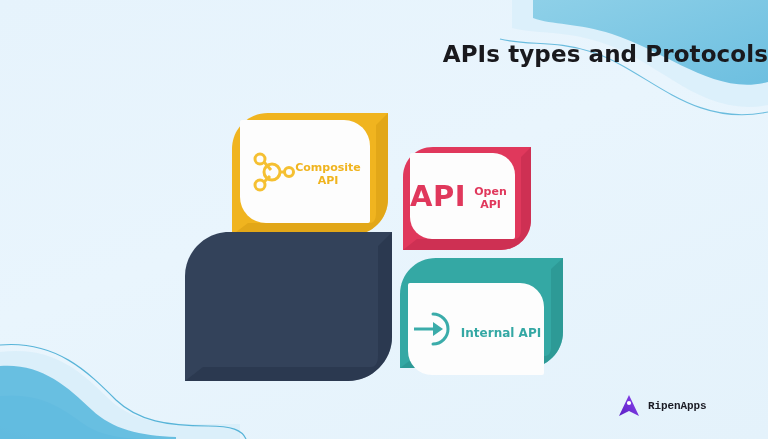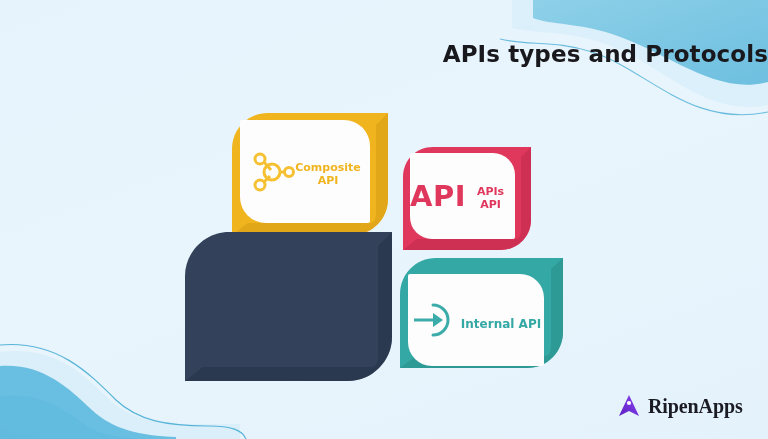--- a/index.html
+++ b/index.html
@@ -94,39 +94,39 @@
   #card-partner { left: 185px; top: 232px; width: 207px; height: 149px; }
   #card-partner .card-inner {
     left: 9px; top: 8px; width: 172px; height: 125px;
     border-radius: 2px 30px 2px 30px;
   }
   #card-partner .card-label { font-size: 12.5px; color: #33425a; margin-top: 12px; }
 
   
   #card-internal { left: 400px; top: 258px; width: 163px; height: 110px; }
   #card-internal .card-inner {
-    left: 8px; top: 16px; width: 136px; height: 92px;
+    left: 8px; top: 25px; width: 136px; height: 92px;
     border-radius: 2px 24px 2px 24px;
   }
   #card-internal .card-label { font-size: 12px; color: #34a8a4; margin-top: 9px; }
 
   
   #logo {
     position: absolute;
     left: 617px;
     top: 394px;
     display: flex;
     align-items: center;
     gap: 7px;
   }
   #logo .logo-text {
-    font-size: 20px;
+    font-size: 11px;
     font-weight: bold;
     color: #1b1b24;
-    font-family: Liberation Serif, serif;
+    font-family: Liberation Mono, monospace;
     letter-spacing: -0.1px;
   }
 </style>
 </head>
 <body>
 
 <div id="stage">
 
   <svg class="bg-deco" viewBox="0 0 768 439" xmlns="http://www.w3.org/2000/svg">
     <defs>
@@ -180,21 +180,21 @@
     </div>
   </div>
 
   <div class="card" id="card-open">
     <svg class="card-shell" viewBox="0 0 128 103" xmlns="http://www.w3.org/2000/svg">
       <path d="M30,0 L128,0 L128,73 C128,90 114,103 98,103 L0,103 L0,30 C0,13 13,0 30,0 Z" fill="#e0385c"></path>
       <path d="M128,0 L128,73 C128,90 114,103 98,103 L0,103 L14,92 L112,92 C116,92 118,88 118,83 L118,10 Z" fill="#c22b4c" opacity="0.6"></path>
     </svg>
     <div class="card-inner">
       <div class="big-api">API</div>
-      <div class="card-label">APIs API</div>
+      <div class="card-label">Open API</div>
     </div>
   </div>
 
   <div class="card" id="card-partner">
     <svg class="card-shell" viewBox="0 0 207 149" xmlns="http://www.w3.org/2000/svg">
       <path d="M44,0 L207,0 L207,105 C207,129 187,149 163,149 L0,149 L0,44 C0,20 20,0 44,0 Z" fill="#33425a"></path>
       <path d="M207,0 L207,105 C207,129 187,149 163,149 L0,149 L18,135 L186,135 C191,135 193,130 193,124 L193,14 Z" fill="#27334a" opacity="0.6"></path>
     </svg>
   </div>
 

